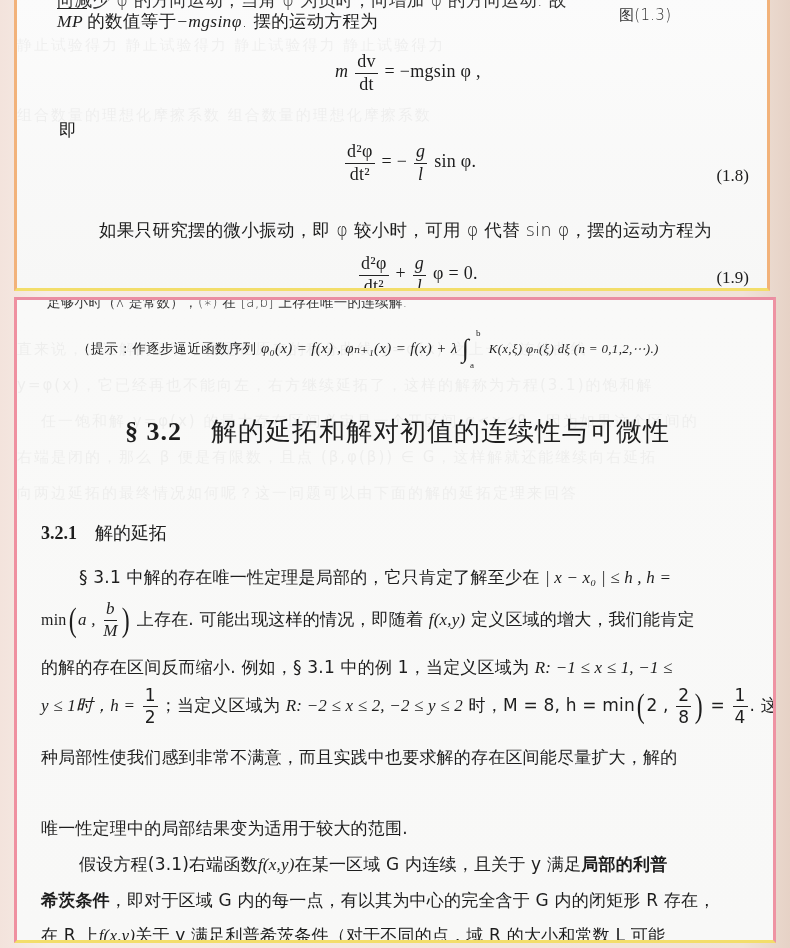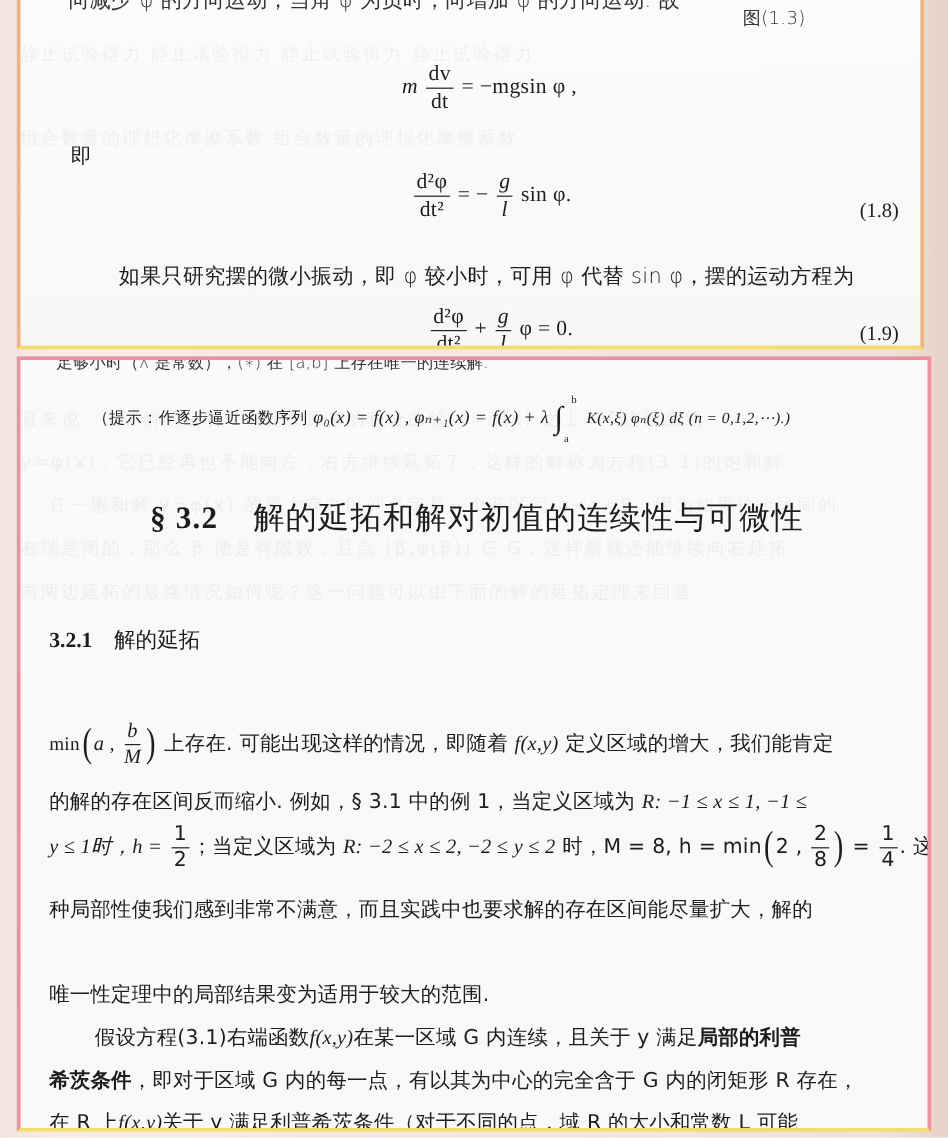--- a/index.html
+++ b/index.html
@@ -67,20 +67,26 @@
   </style>
 </head>
 <body>
 
 <div class="panel panel-top">
   <div class="ghost" style="top:40px;">静止试验得力 静止试验得力 静止试验得力 静止试验得力</div>
   <div class="ghost" style="top:110px;">组合数量的理想化摩擦系数 组合数量的理想化摩擦系数</div>
 
   <div class="t cn" style="left:40px; top:-8px; color:#333;">向减少 φ 的方向运动，当角 φ 为负时，向增加 φ 的方向运动. 故</div>
 
+  <div class="t" style="left:40px; top:13px;">
+    <span class="it" style="position:relative;">
+      <span style="position:absolute; left:0; right:0; top:-3px; border-top:1px solid #222;"></span>
+      <span>MP</span>
+    </span><span class="cn">的数值等于</span><span class="it">−mgsinφ</span><span class="cn">. 摆的运动方程为</span>
+  </div>
   <div class="t cn" style="left:602px; top:10px; font-size:15px; color:#333;">图(1.3)</div>
 
   <div class="t math" style="left:318px; top:56px;">
     <span class="it">m</span>
     <span class="frac">
         <span class="num">dv</span>
         <span class="den">dt</span>
       </span>
     <span>= −mgsin φ ,</span>
   </div>
@@ -135,20 +141,24 @@
   </div>
 
   <div class="section-title" style="left:108px; top:114px;">
     <span class="num">§ 3.2</span><span class="txt">解的延拓和解对初值的连续性与可微性</span>
   </div>
 
   <div class="subsection" style="left:24px; top:221px;">
     <span class="num">3.2.1</span><span class="cn">解的延拓</span>
   </div>
 
+  <div class="line" style="left:62px; top:266px;">
+    <span>§ 3.1 中解的存在唯一性定理是局部的，它只肯定了解至少在</span>
+    <span class="it">| x − x₀ | ≤ h , h =</span>
+  </div>
 
   <div class="line" style="left:24px; top:300px;">
     <span class="math" style="font-size:16px;text-align:right;">min</span><span class="paren-big">(</span><span class="it">a ,</span>
     <span class="frac it">
         <span class="num">b</span>
         <span class="den">M</span>
       </span><span class="paren-big">)</span>
     <span>上存在. 可能出现这样的情况，即随着</span>
     <span class="it">f(x,y)</span>
     <span>定义区域的增大，我们能肯定</span>

